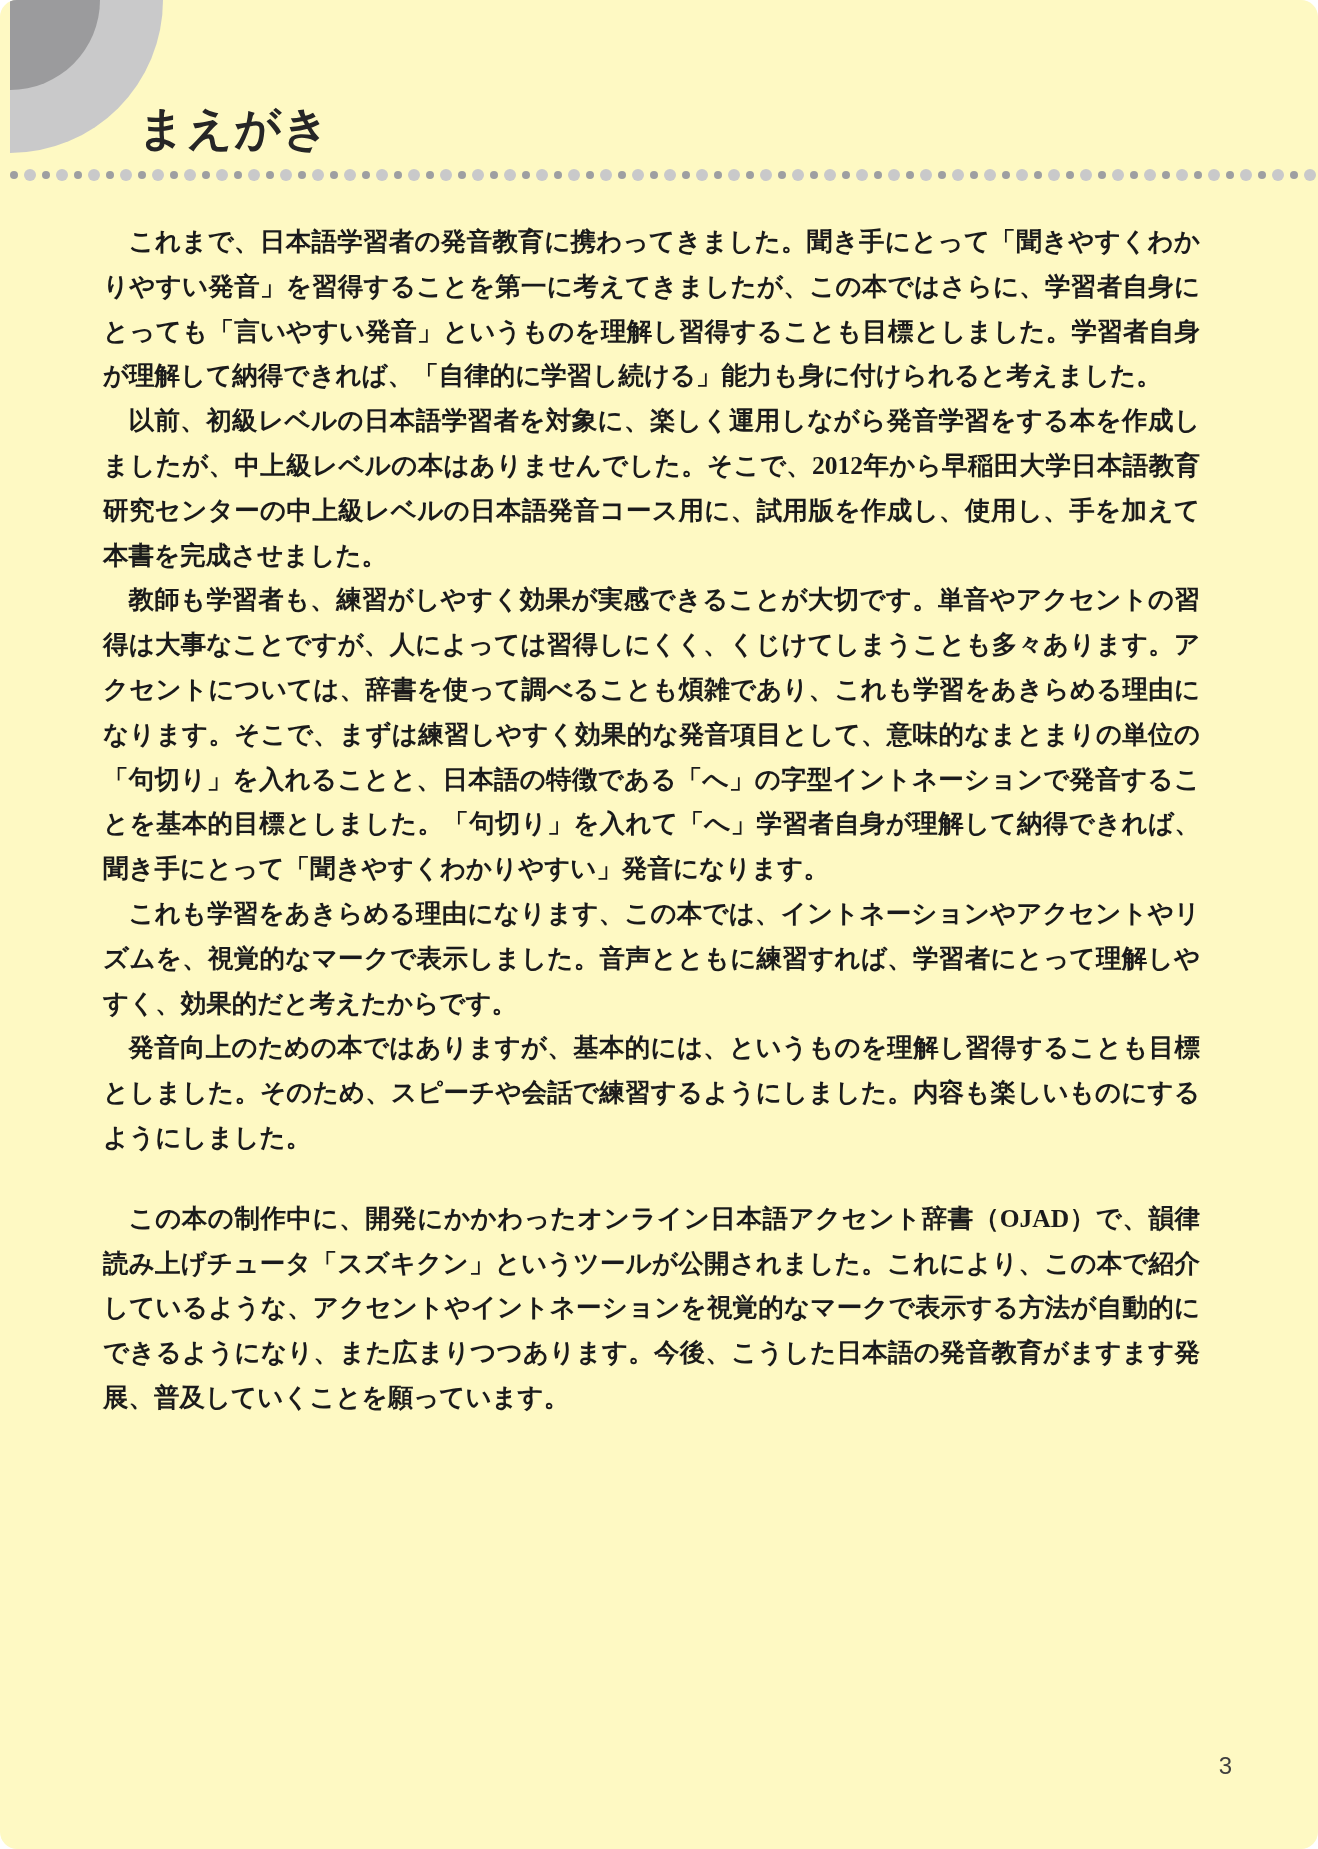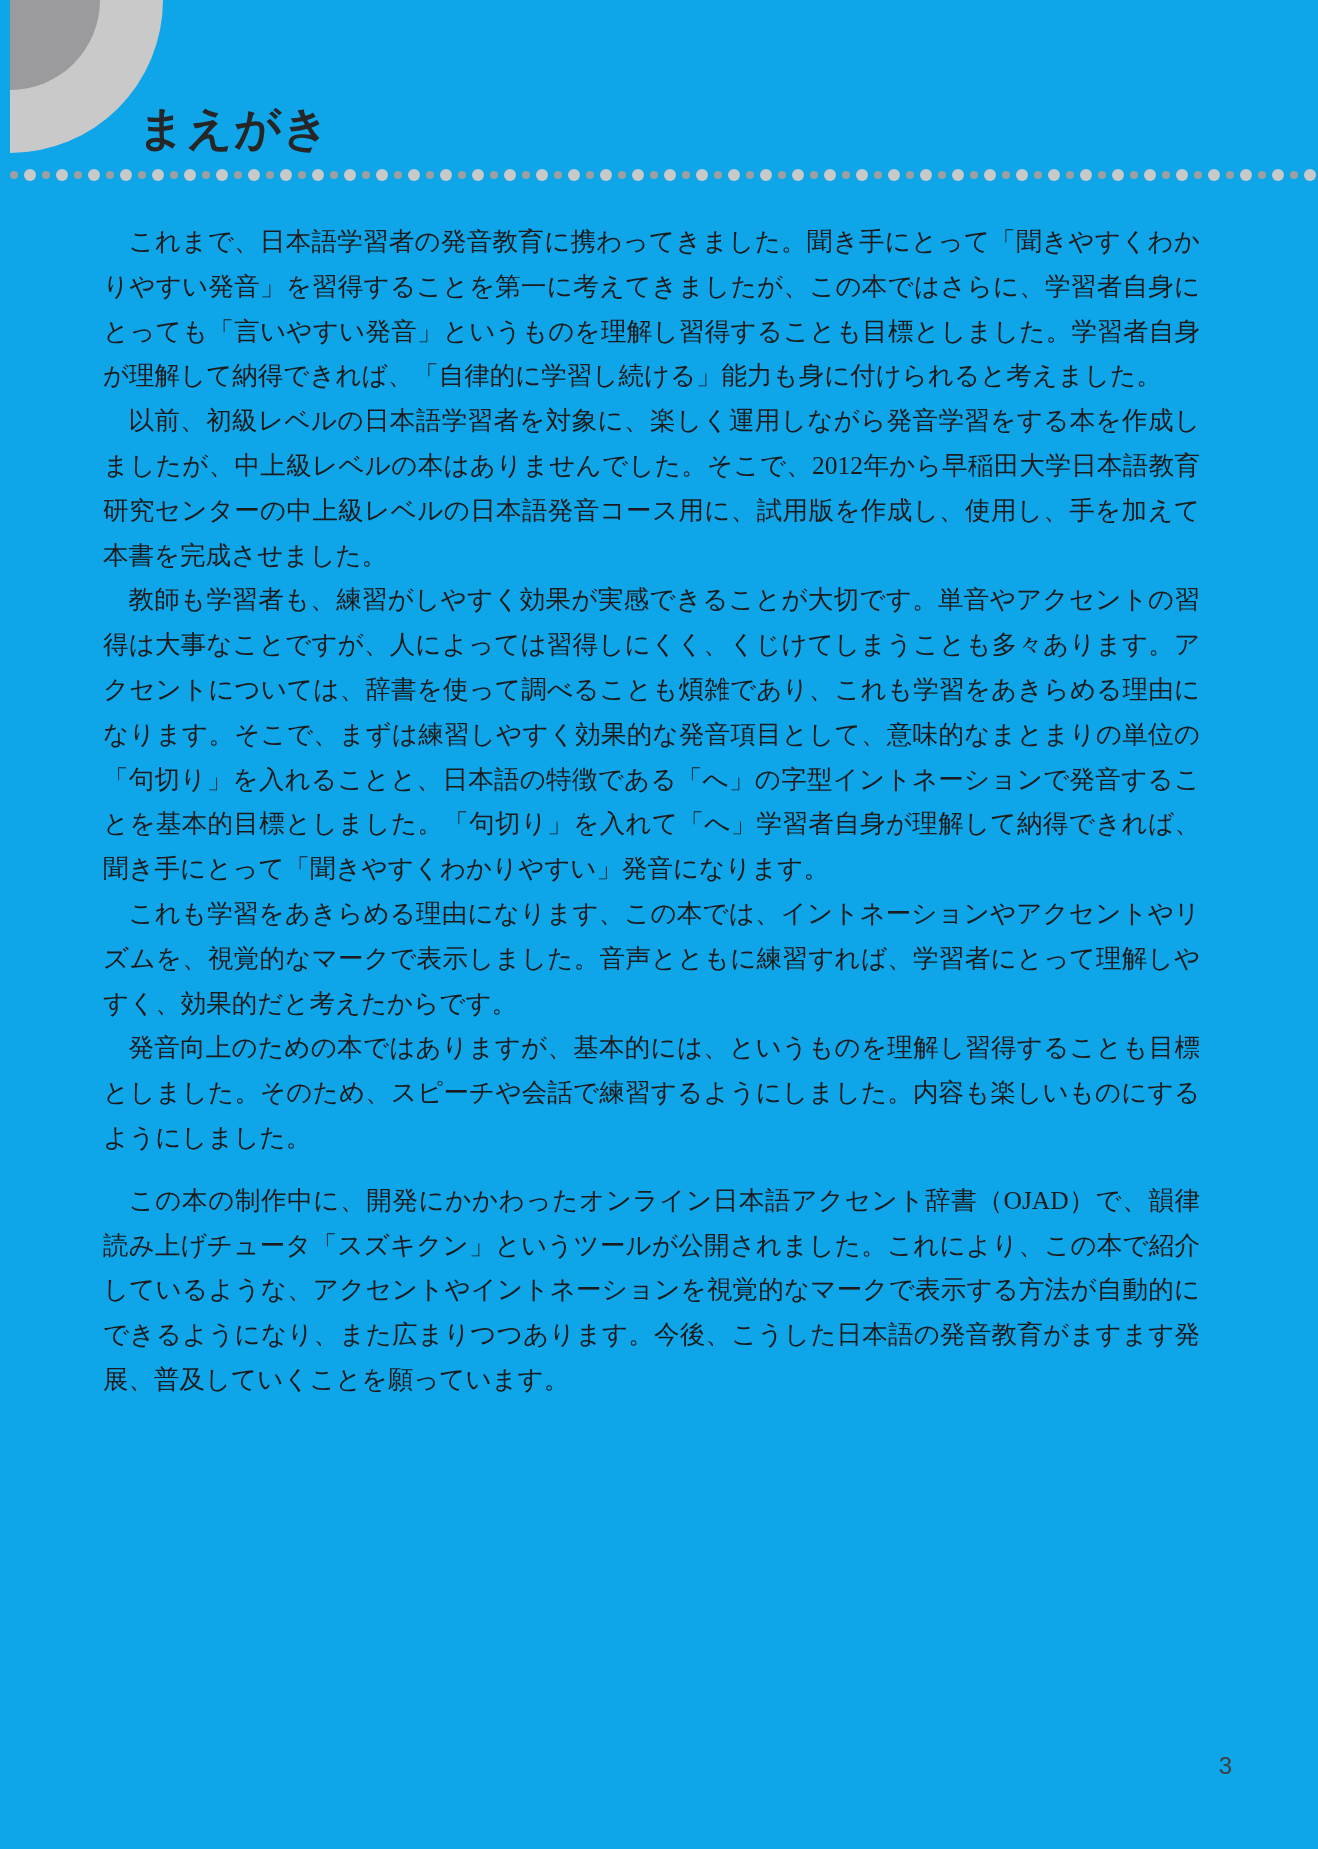--- a/index.html
+++ b/index.html
@@ -1,22 +1,23 @@
 <!DOCTYPE html>
 <html lang="ja" style="--deco-outer: #c9c9ca; --deco-inner: #9b9b9d; --dot-light: #c9c9ca; --dot-dark: #9e9fa1;"><head>
 <meta charset="utf-8">
 <style>
   html, body { margin: 0; padding: 0; background: #ffffff; }
   .page {
     position: relative;
     width: 1318px;
     height: 1849px;
-    background: #0ea5e9;
+    background: #fef9c3;
     overflow: hidden;
     font-family: "Liberation Serif", "DejaVu Serif", serif;
+    border-radius: 17px;
   }
 
   
   .deco { position: absolute; top: 0; }
   .deco-outer {
     left: 10px; width: 153px; height: 153px;
     background: var(--deco-outer, #c9c9ca);
     border-radius: 0 0 100% 0;
   }
   .deco-inner {
@@ -53,23 +54,24 @@
   
   .content {
     position: absolute;
     left: 103px; top: 220px;
     width: 1097px;
     font-size: 25.5px;
     line-height: 44.8px;
     color: #1b1b1b;
     text-align: justify;
     text-justify: inter-character;
+    font-weight: bold;
   }
   .para { margin: 0; text-indent: 1em; }
-  .section-gap { margin-top: 18px; }
+  .section-gap { margin-top: 36px; }
 
   .signature {
     position: absolute;
     right: 120px; top: 1510px;
     text-align: right;
     font-size: 26px;
     line-height: 45px;
     color: #1b1b1b;
   }
 

